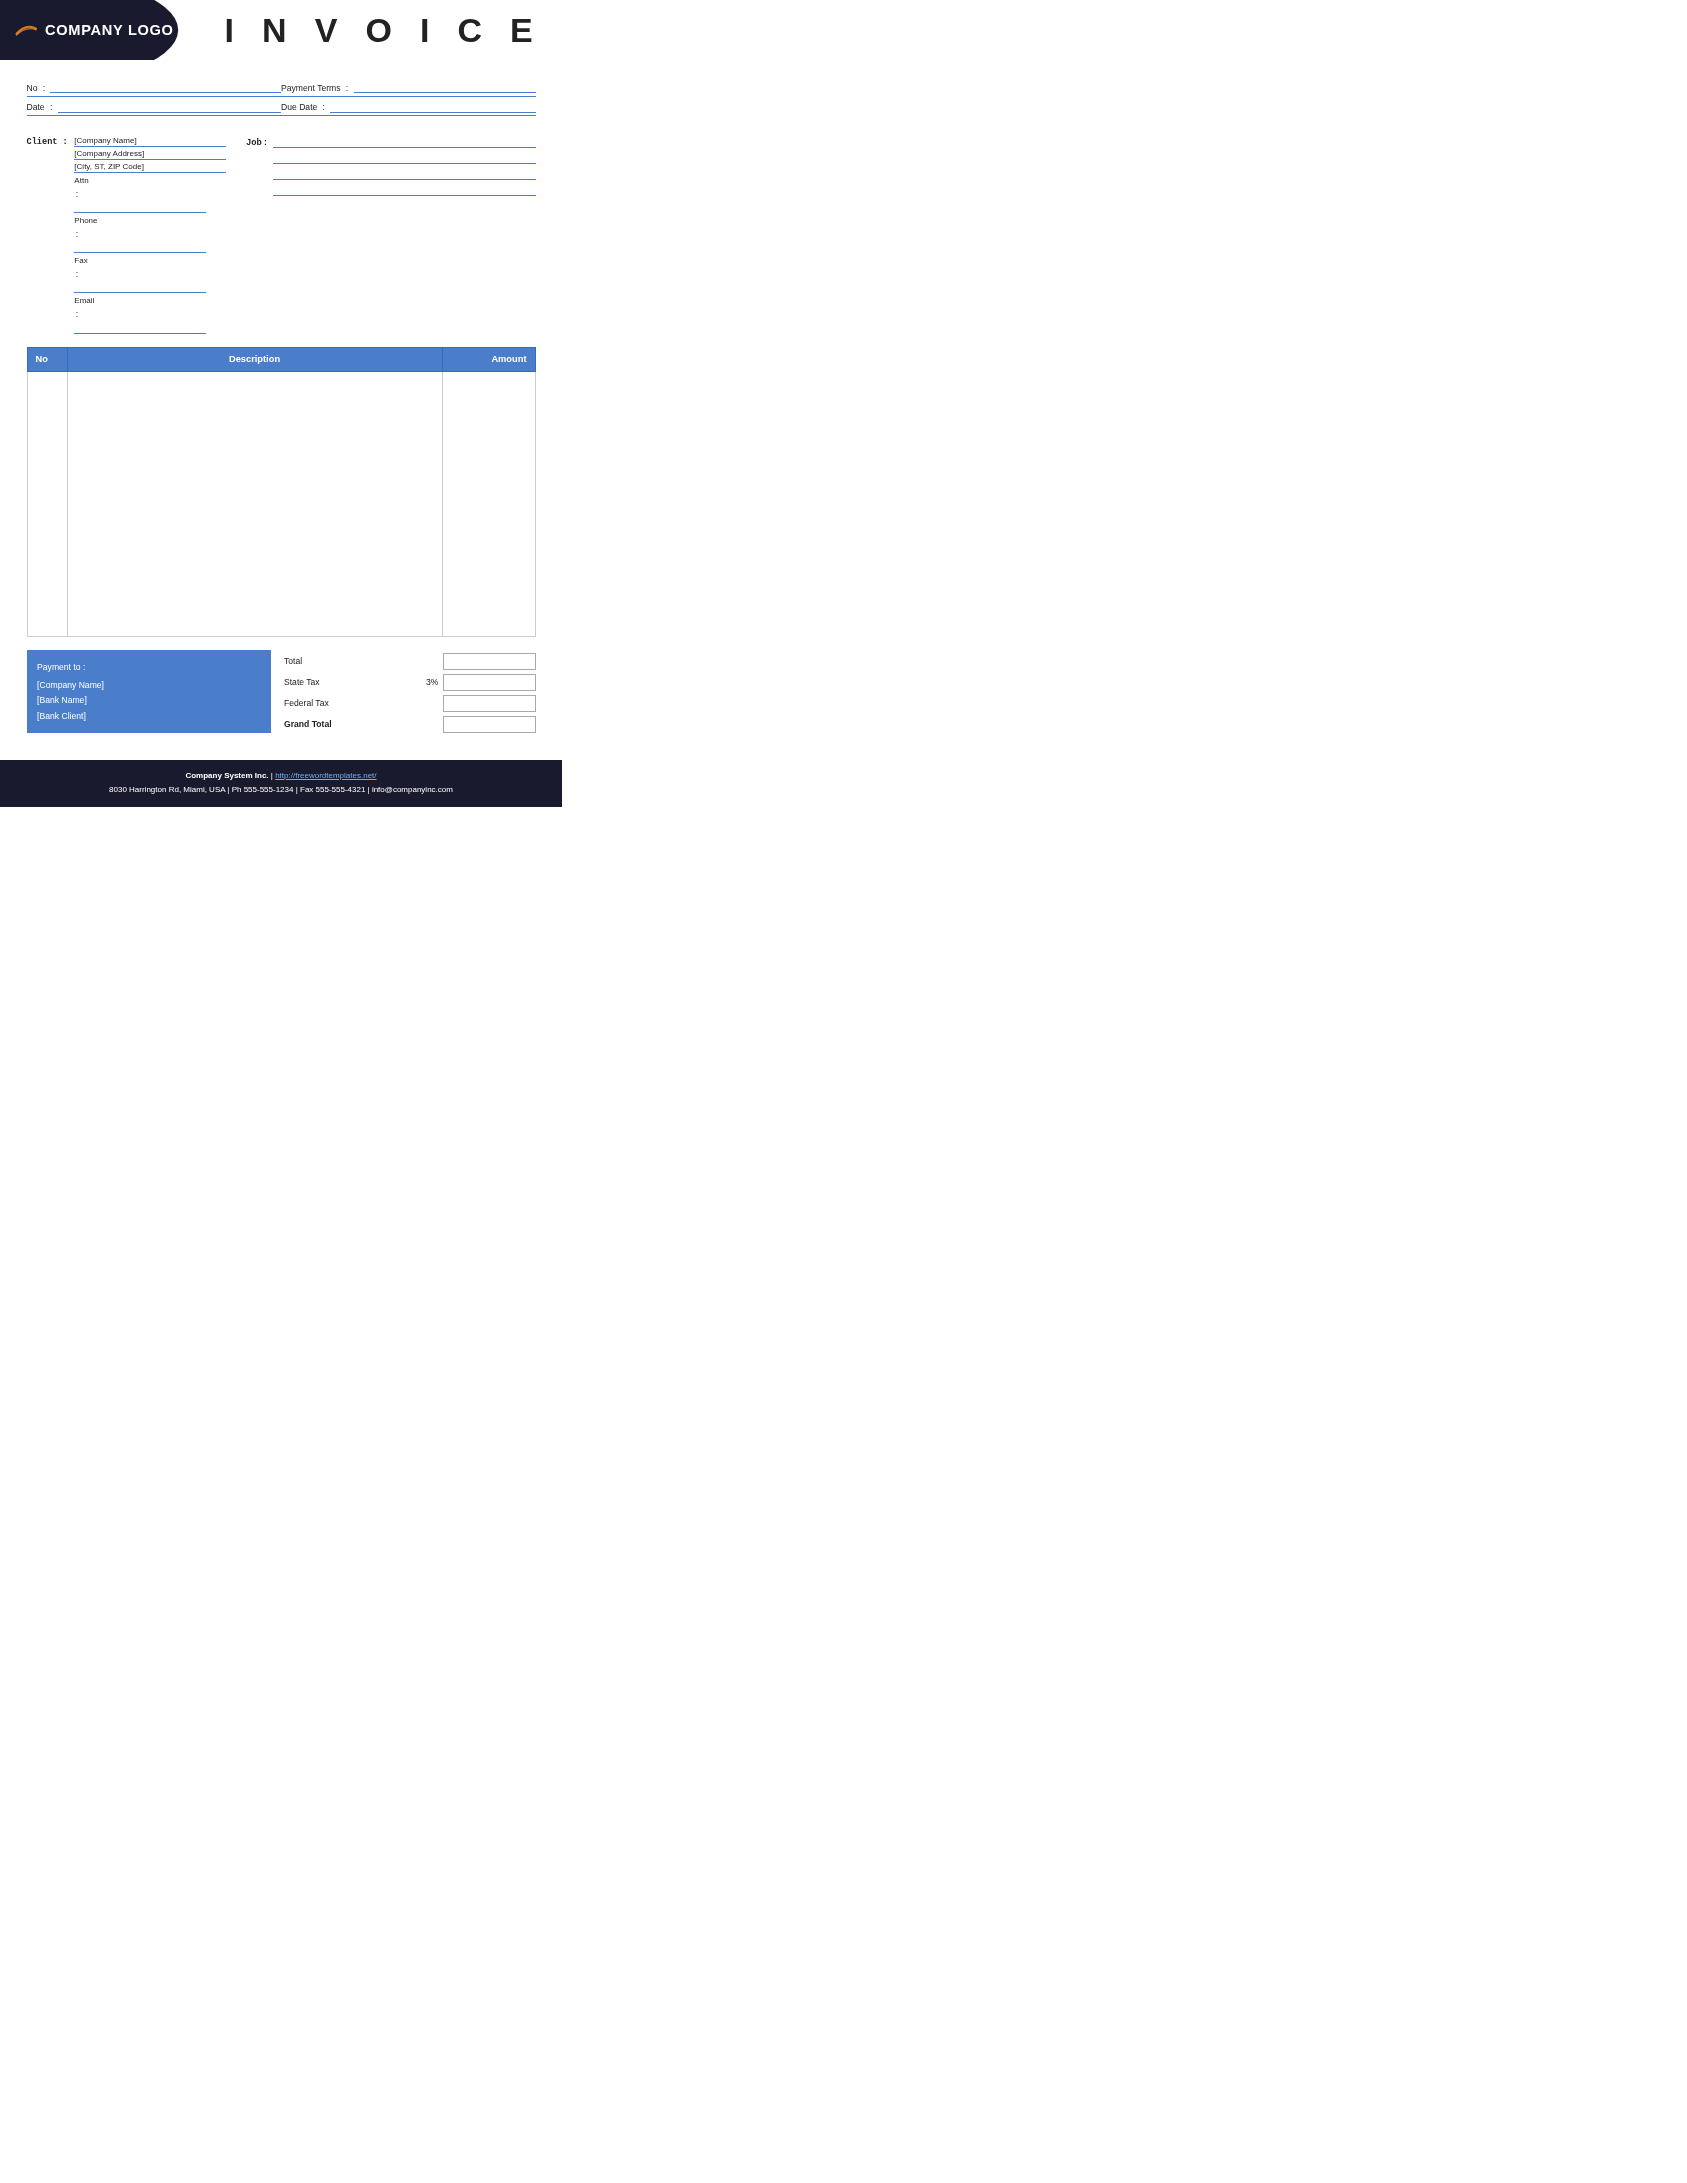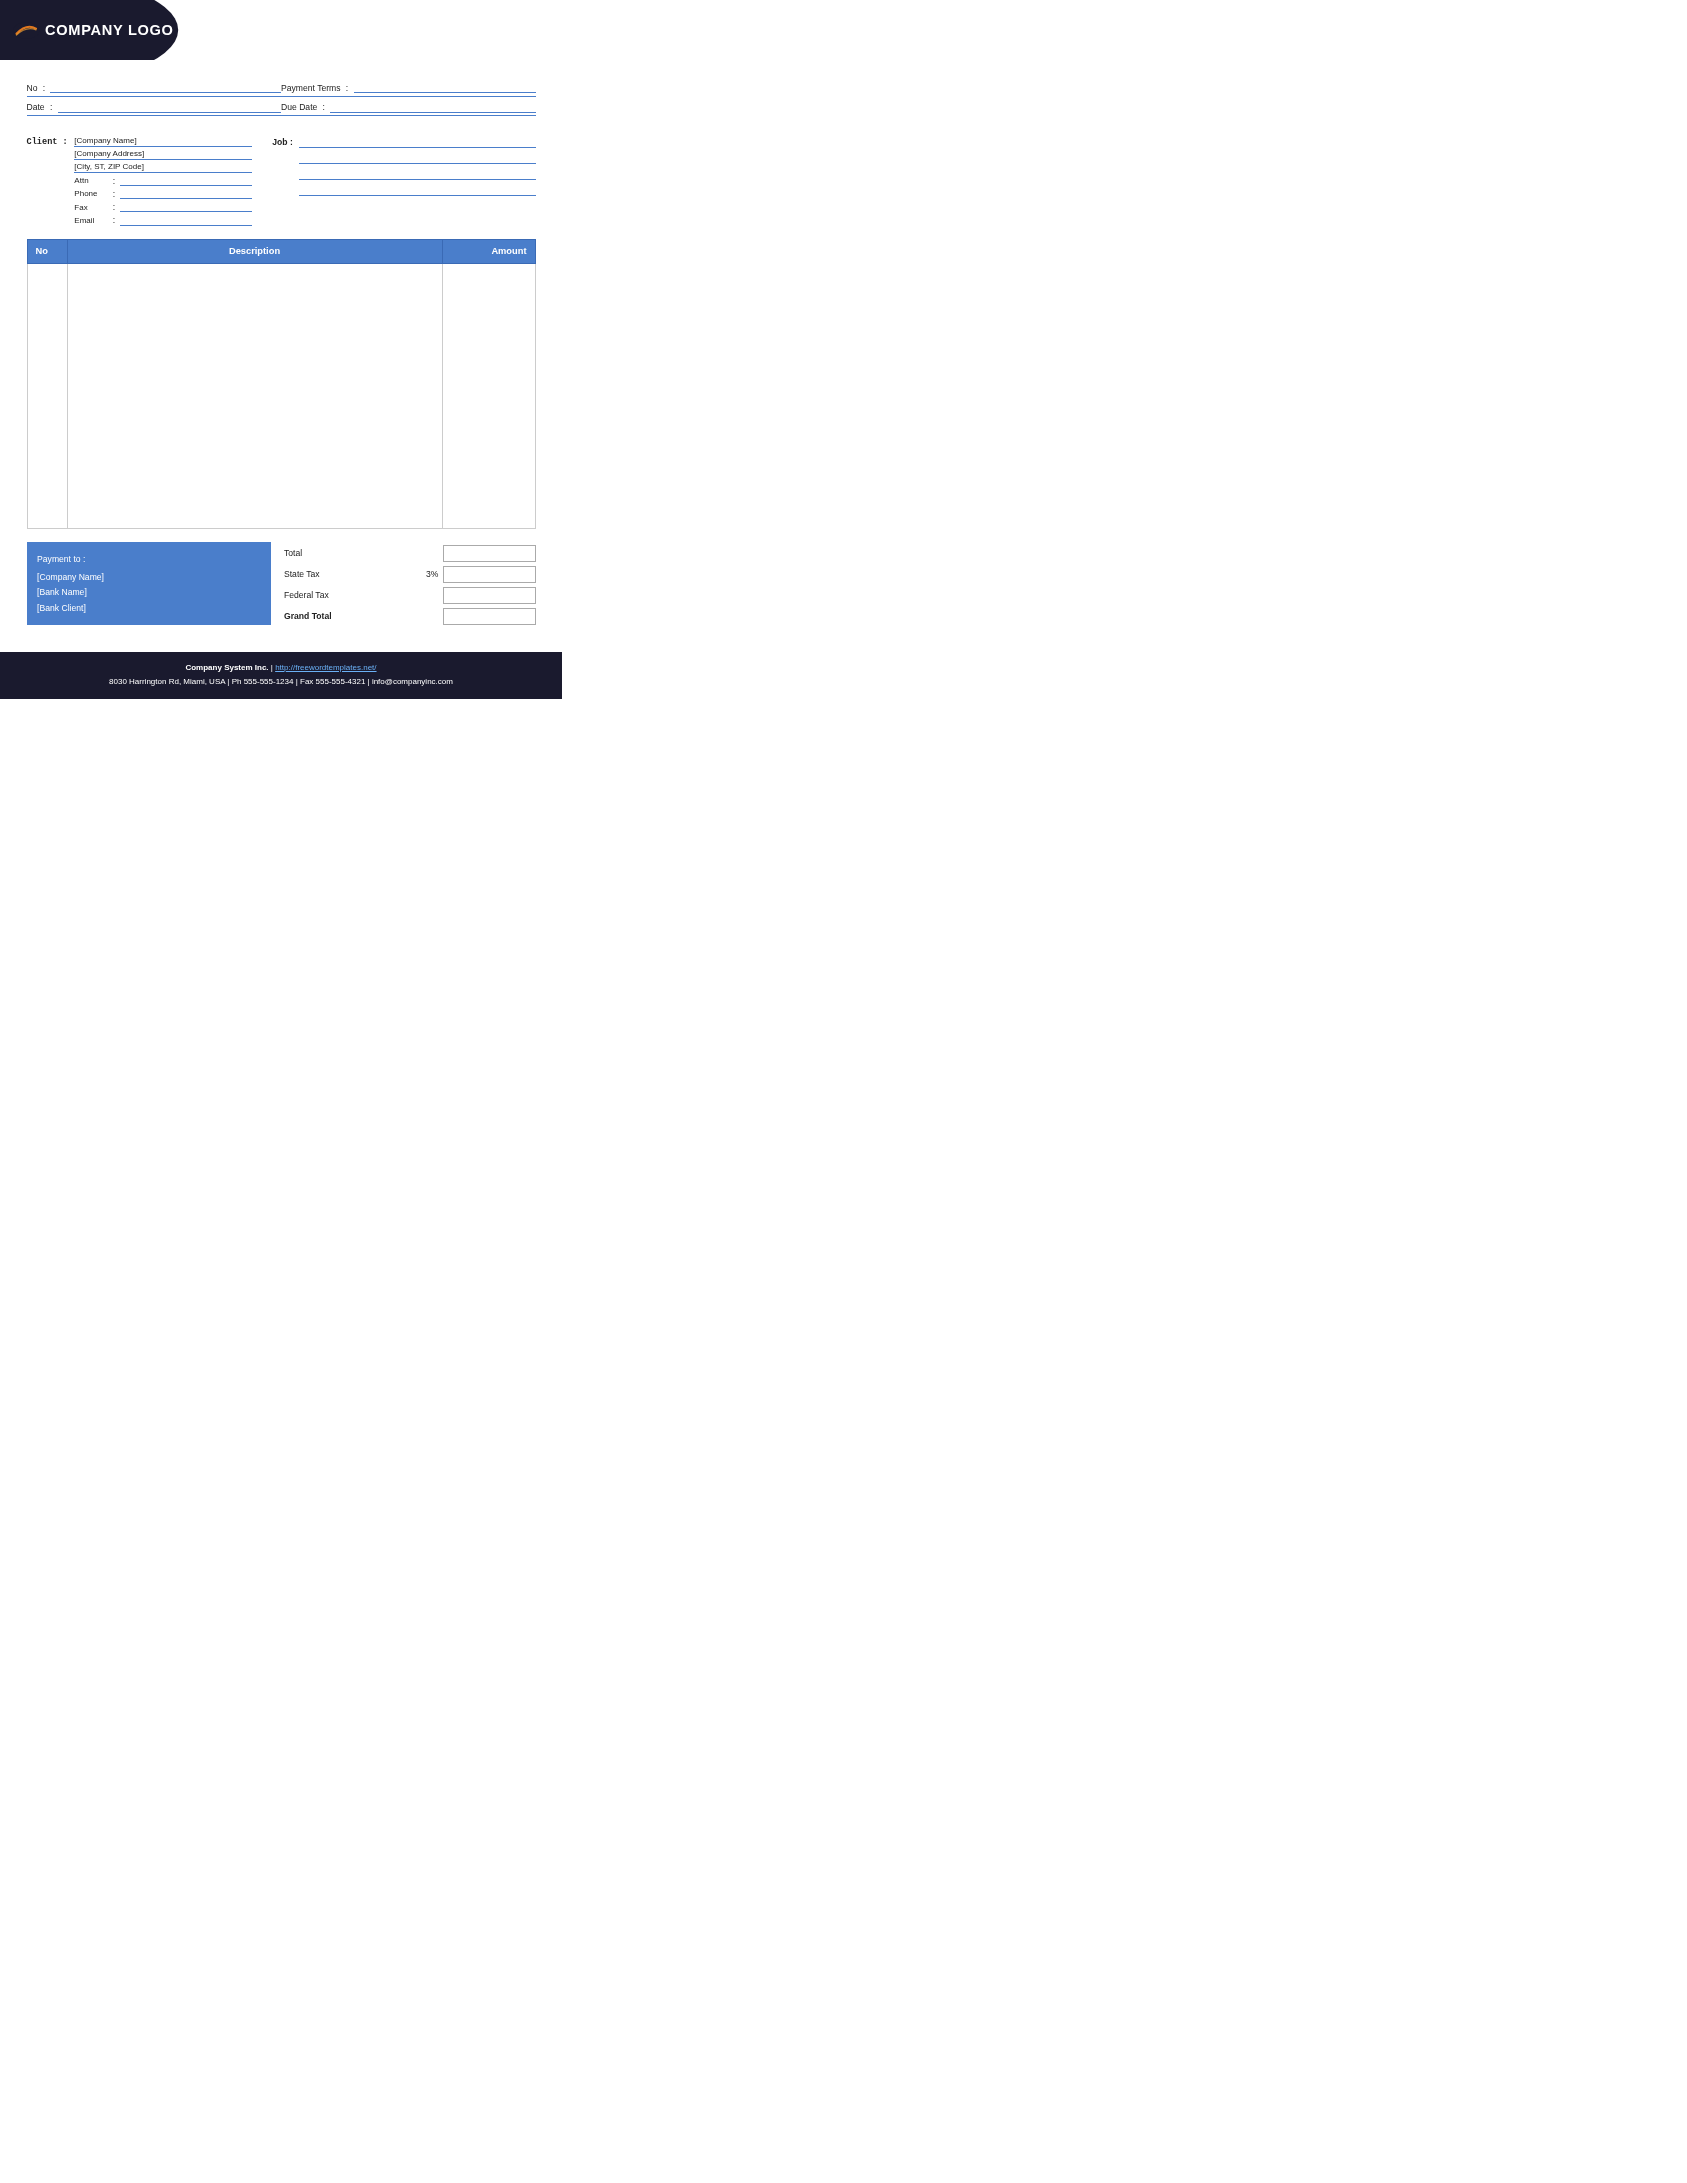--- a/index.html
+++ b/index.html
@@ -105,22 +105,23 @@
       padding-top: 1.3px;
       font-family: Liberation Mono, monospace;
     }
     .client-fields {
       display: flex;
       flex-direction: column;
       gap: 2.6px;
     }
     .client-field-row {
       display: flex;
-      align-items: center;
-      gap: 4px;
+      align-items: flex-start;
+      gap: 4px;
+      flex-direction: column;
     }
     .client-field-label {
       font-size: 8px;
       white-space: nowrap;
       min-width: 33px;
     }
     .underline-field {
       border-bottom: 0.7px solid #4a7ecb;
       min-width: 132px;
       min-height: 10.6px;
@@ -288,20 +289,23 @@
   <div class="header-logo">
     <div class="logo-text">
 
       <svg width="26.5" height="17" viewBox="0 0 40 26">
         <ellipse cx="20" cy="13" rx="20" ry="13" fill="#1a1a2e"></ellipse>
         <path d="M5 18 Q20 2 35 10" stroke="#e07820" stroke-width="3" fill="none" stroke-linecap="round"></path>
         <path d="M5 20 Q20 6 35 12" stroke="#f0a030" stroke-width="2" fill="none" stroke-linecap="round" opacity="0.7"></path>
       </svg>
       <span>COMPANY LOGO</span>
     </div>
+  </div>
+  <div class="header-title">
+    <span class="invoice-title">I N V O I C E</span>
   </div>
 </div>
 
 <div class="info-section">
   <div class="info-row">
     <div class="info-left">
       <span class="info-label">No</span>
       <span class="colon">:</span>
       <span class="info-value"></span>
     </div>

